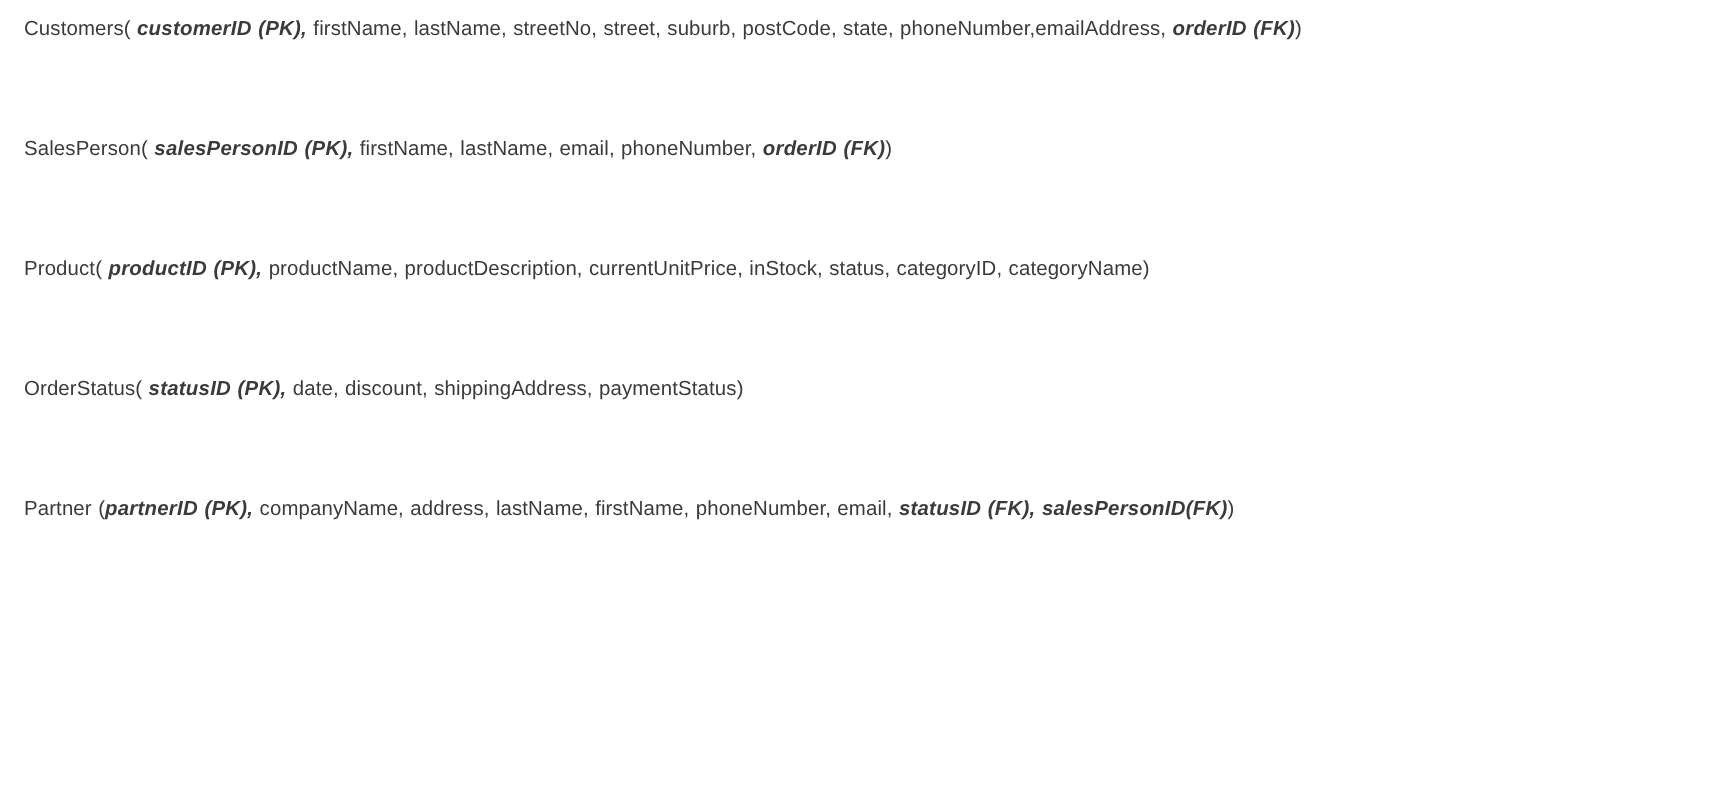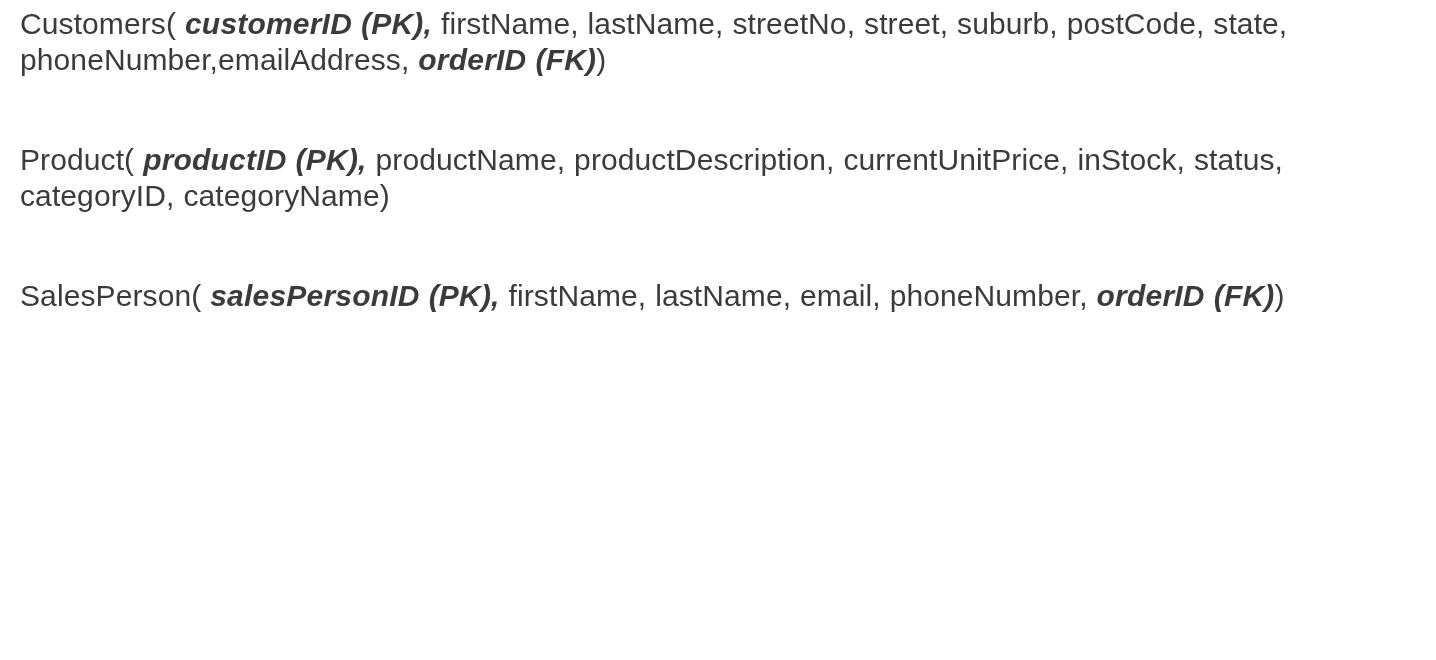--- a/index.html
+++ b/index.html
@@ -15,21 +15,21 @@
     font-family: "Liberation Sans", sans-serif;
     color: #3b3b3b;
     -webkit-font-smoothing: antialiased;
   }
   .schema-doc {
     padding: 6px 20px 0 20px;
     box-sizing: border-box;
     width: 1436px;
   }
   .relation {
-    font-size: 30px;
+    font-size: 17px;
     line-height: 36px;
     letter-spacing: 0.1px;
     margin: 0 0 64px 0;
     color: #3b3b3b;
     white-space: normal;
     word-spacing: 0.5px;
   }
   .relation:last-child {
     margin-bottom: 0;
   }
@@ -43,15 +43,17 @@
     font-style: italic;
     letter-spacing: 0.2px;
   }
 </style>
 </head>
 <body style="background: rgb(255, 255, 255);">
 
 <div class="schema-doc" style="color: rgb(59, 59, 59);">
 
 <p class="relation"><span class="rel-name">Customers</span><span class="plain">( </span><span class="key">customerID (PK),</span><span class="plain"> firstName, lastName, streetNo, street, suburb, postCode, state, phoneNumber,emailAddress, </span><span class="key">orderID (FK)</span><span class="plain">)</span></p>
+    <p class="relation"><span class="rel-name">SalesPerson</span><span class="plain">( </span><span class="key">salesPersonID (PK),</span><span class="plain"> firstName, lastName, email, phoneNumber, </span><span class="key">orderID (FK)</span><span class="plain">)</span></p>
     <p class="relation"><span class="rel-name">Product</span><span class="plain">( </span><span class="key">productID (PK),</span><span class="plain"> productName, productDescription, currentUnitPrice, inStock, status, categoryID, categoryName)</span></p>
-    <p class="relation"><span class="rel-name">SalesPerson</span><span class="plain">( </span><span class="key">salesPersonID (PK),</span><span class="plain"> firstName, lastName, email, phoneNumber, </span><span class="key">orderID (FK)</span><span class="plain">)</span></p>
+    <p class="relation"><span class="rel-name">OrderStatus</span><span class="plain">( </span><span class="key">statusID (PK),</span><span class="plain"> date, discount, shippingAddress, paymentStatus)</span></p>
+    <p class="relation"><span class="rel-name">Partner</span><span class="plain"> (</span><span class="key">partnerID (PK),</span><span class="plain"> companyName, address, lastName, firstName, phoneNumber, email, </span><span class="key">statusID (FK), salesPersonID(FK)</span><span class="plain">)</span></p>
   </div>
 
 </body></html>

